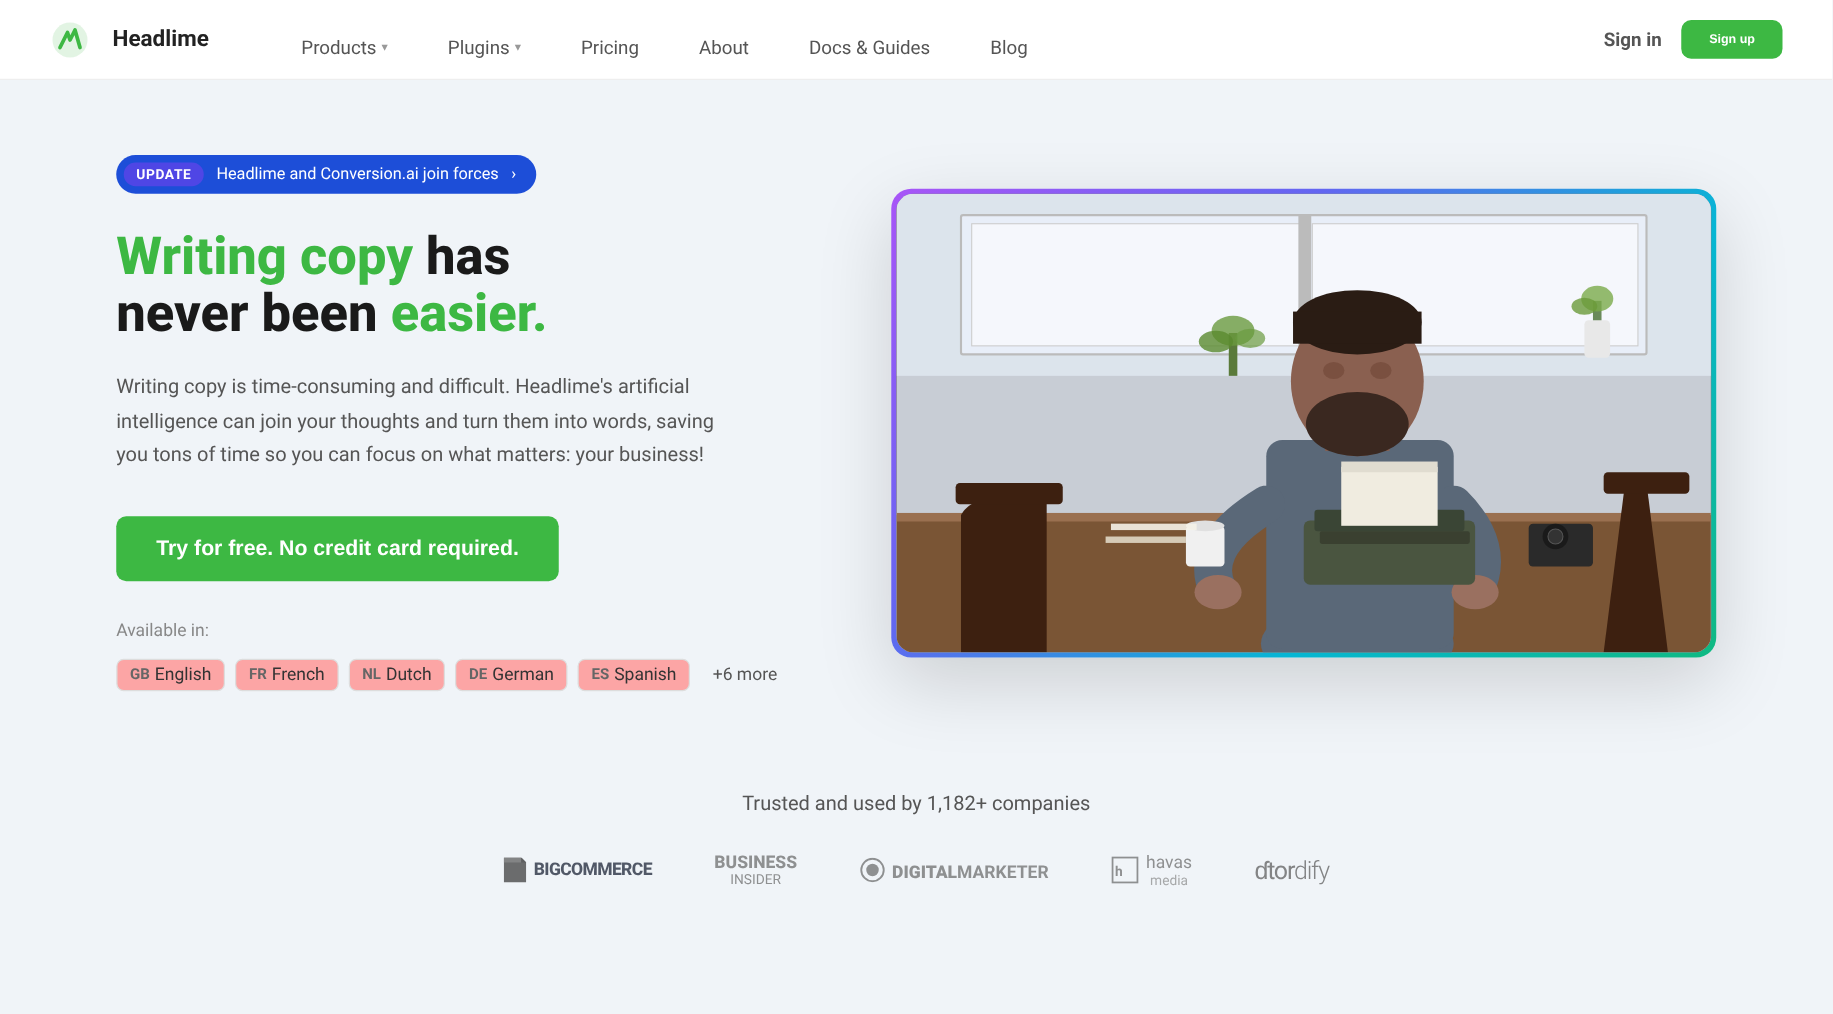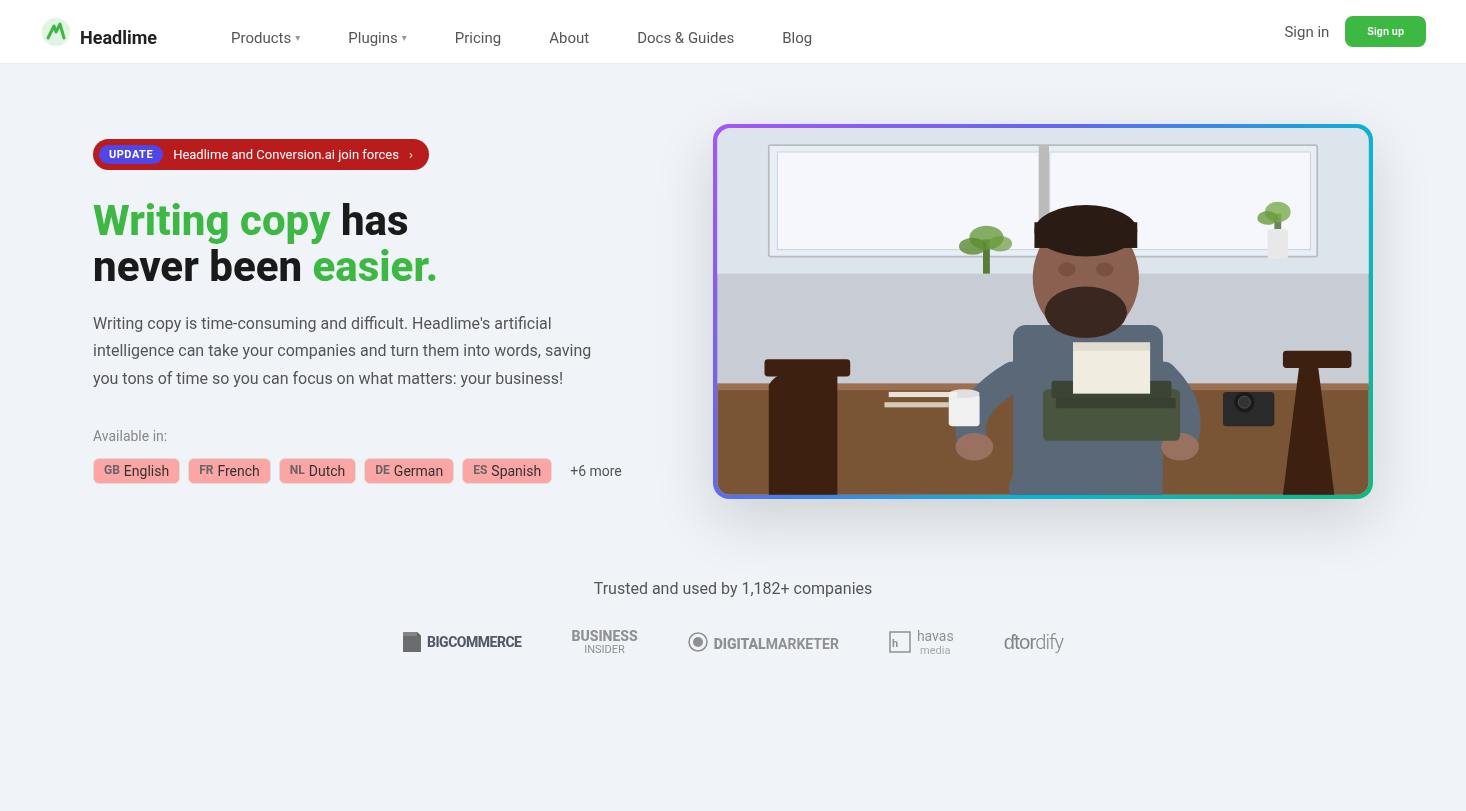--- a/index.html
+++ b/index.html
@@ -11,22 +11,22 @@
       display: flex;
       align-items: center;
       padding: 0 40px;
       height: 64px;
       border-bottom: 1px solid #eee;
       position: relative;
       z-index: 10;
     }
     .nav-logo {
       display: flex;
-      align-items: flex-end;
-      gap: 8px;
+      align-items: center;
+      gap: 18px;
       text-decoration: none;
       margin-right: 60px;
     }
     .nav-logo-icon {
       width: 32px;
       height: 32px;
     }
     .nav-logo-text {
       font-size: 18px;
       font-weight: 700;
@@ -57,20 +57,21 @@
     .nav-right {
       display: flex;
       align-items: center;
       gap: 16px;
     }
     .nav-signin {
       color: #555;
       font-size: 15px;
       text-decoration: none;
       cursor: pointer;
+      font-weight: bold;
     }
     .nav-signup {
       background: #3db843;
       color: #fff;
       border: none;
       border-radius: 8px;
       padding: 10px 22px;
       font-size: 10px;
       font-weight: 600;
       cursor: pointer;
@@ -86,21 +87,21 @@
       gap: 60px;
       background: #f0f4f8;
     }
     .hero-left {
       flex: 1;
       max-width: 560px;
     }
     .update-banner {
       display: inline-flex;
       align-items: center;
-      background: #b91c1c;
+      background: #1d4ed8;
       border-radius: 30px;
       padding: 6px 16px 6px 6px;
       margin-bottom: 28px;
       gap: 10px;
     }
     .update-badge {
       background: #4f46e5;
       color: #fff;
       font-size: 11px;
       font-weight: 700;
@@ -281,22 +282,23 @@
       <span class="update-badge">UPDATE</span>
       <span class="update-text">Headlime and Conversion.ai join forces</span>
       <span class="update-arrow">›</span>
     </div>
 
     <h1 class="hero-headline">
       <span class="green">Writing copy</span><span> has</span><br>
       <span>never been </span><span class="green">easier.</span>
     </h1>
 
-    <p class="hero-subtext">Writing copy is time-consuming and difficult. Headlime's artificial intelligence can take your companies and turn them into words, saving you tons of time so you can focus on what matters: your business!</p>
-
+    <p class="hero-subtext">Writing copy is time-consuming and difficult. Headlime's artificial intelligence can join your thoughts and turn them into words, saving you tons of time so you can focus on what matters: your business!</p>
+
+    <button class="hero-cta">Try for free. No credit card required.</button>
 
     <p class="available-in">Available in:</p>
 
     <div class="lang-list">
       <div class="lang-item">
         <span class="lang-flag">GB</span>
         <span>English</span>
       </div>
       <div class="lang-item">
         <span class="lang-flag">FR</span>

